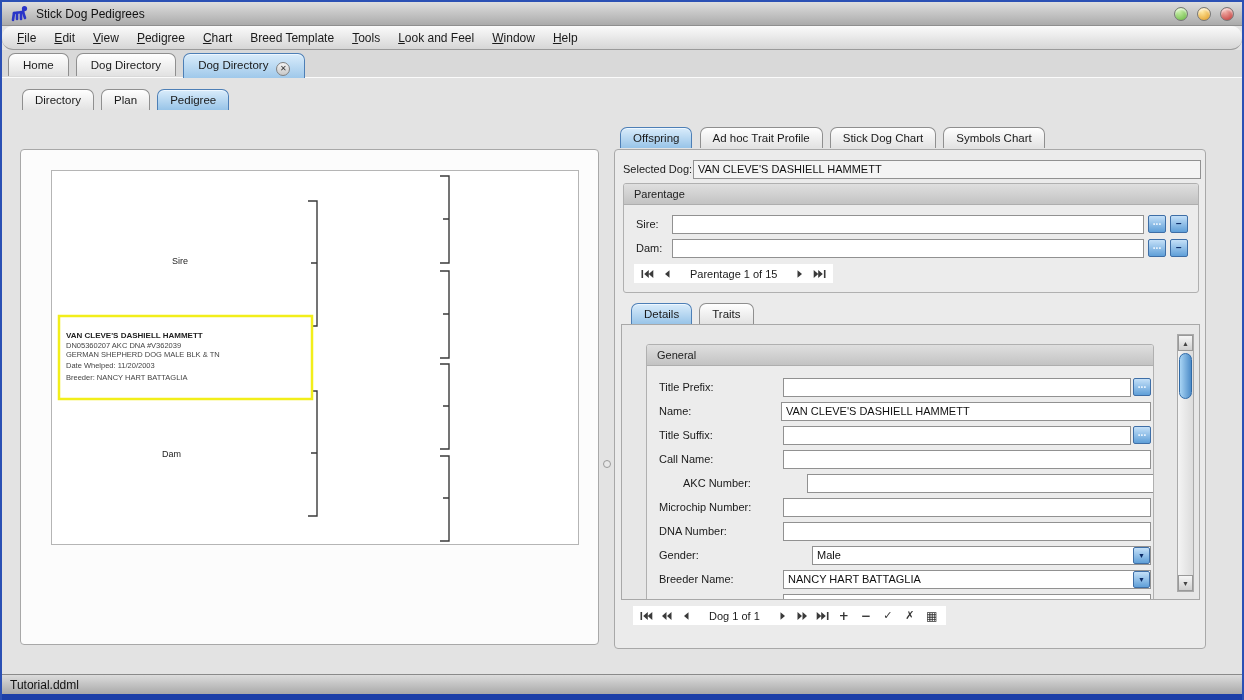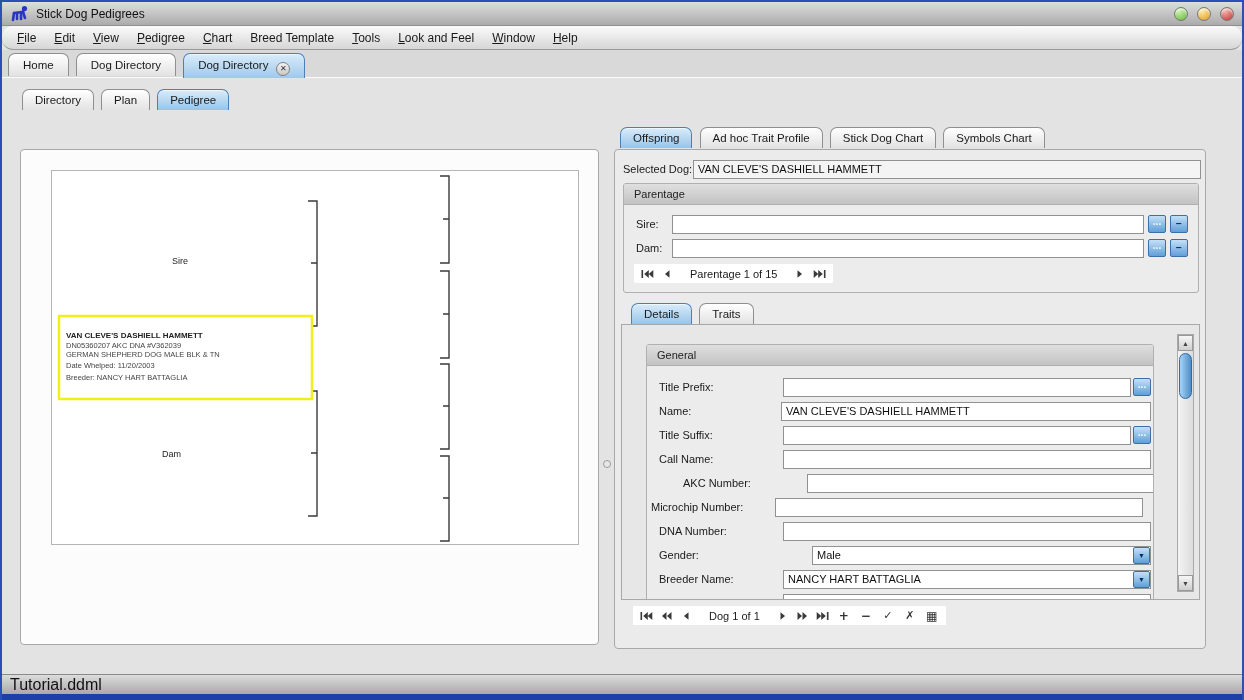--- a/index.html
+++ b/index.html
@@ -71,21 +71,21 @@
   .row { position:absolute; height:20px; display:flex; align-items:center; }
 
   
   .vscroll { position:absolute; width:17px; border:1px solid #aaa; background:linear-gradient(90deg,#f4f4f4,#dcdcdc); }
   .sbtn { position:absolute; left:0; width:15px; height:16px; background:linear-gradient(#f6f6f6,#cfcfcf);
           border:1px solid #999; display:flex; align-items:center; justify-content:center; font-size:7px; color:#444; }
   .sthumb { position:absolute; left:1px; width:13px; height:46px; border-radius:7px;
             background:linear-gradient(90deg,#a8d4f4,#4d8cc8); border:1px solid #2f6aa8; }
 
   .statusbar { height:20px; background:linear-gradient(#dcdcdc,#a9a9a9); border-top:1px solid #8a8a8a;
-               display:flex; align-items:center; padding-left:8px; font-size:16px; color:#111; }
+               display:flex; align-items:center; padding-left:8px; font-size:12px; color:#111; }
   .bluestrip { height:6px; background:#1c3fa8; }
 
   svg text { font-family:"Liberation Sans",sans-serif; }
 </style>
 </head>
 <body>
 
 <div class="window">
 
   <div class="titlebar">
@@ -269,21 +269,21 @@
           <div class="row" style="left:12px; top:104px; width:492px; gap:2px;">
             <span class="lbl" style="width:122px;">Call Name:</span>
             <input class="field" style="flex: 1 1 0%;" value="">
           </div>
 
           <div class="row" style="left:12px; top:128px; width:492px; gap:2px;margin-left:24px;">
             <span class="lbl" style="width:122px;">AKC Number:</span>
             <input class="field" style="flex: 1 1 0%;" value="">
           </div>
 
-          <div class="row" style="left:4px; top:152px; width:492px; gap:2px;">
+          <div class="row" style="left:12px; top:152px; width:492px; gap:2px;">
             <span class="lbl" style="width:122px;">Microchip Number:</span>
             <input class="field" style="flex: 1 1 0%;" value="">
           </div>
 
           <div class="row" style="left:12px; top:176px; width:492px; gap:2px;">
             <span class="lbl" style="width:122px;">DNA Number:</span>
             <input class="field" style="flex: 1 1 0%;" value="">
           </div>
 
           <div class="row" style="left:12px; top:200px; width:492px; gap:0;">

